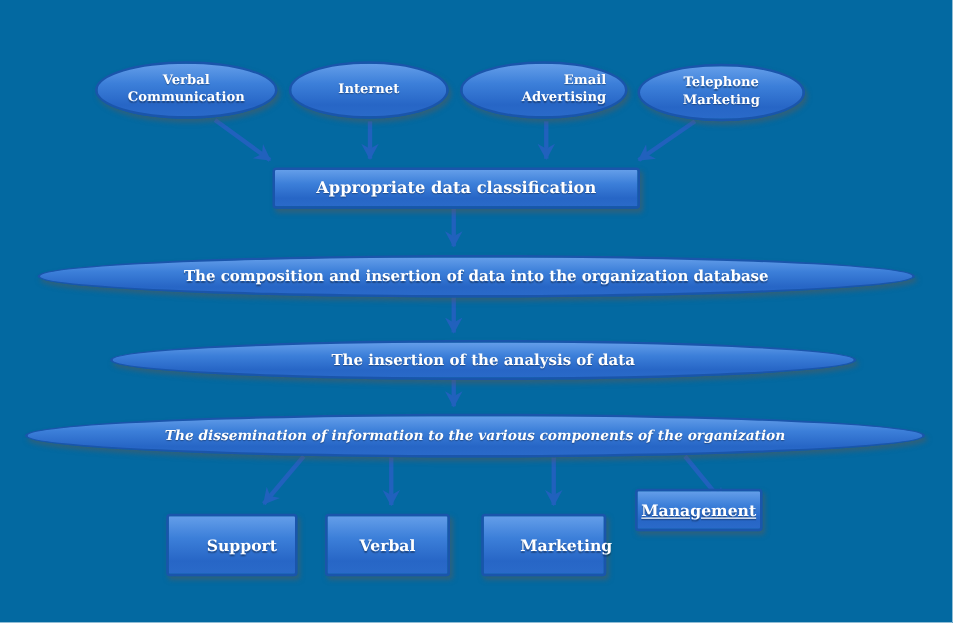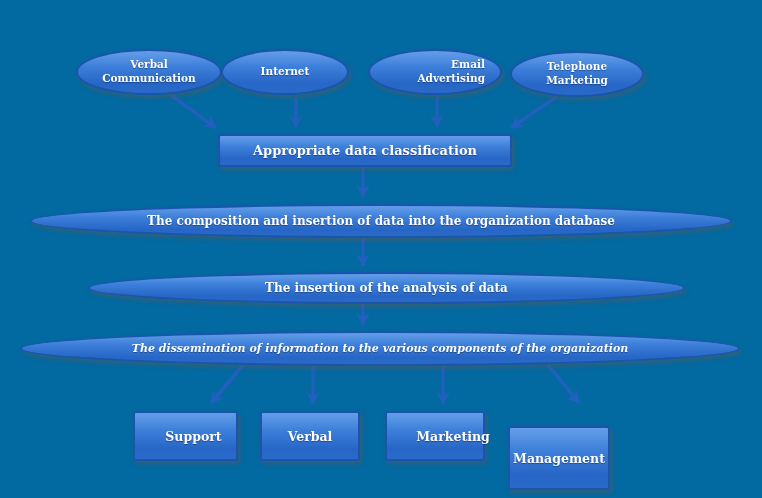--- a/index.html
+++ b/index.html
@@ -65,21 +65,21 @@
       <line x1="243" y1="365" x2="211" y2="403" marker-end="url(#ah)"></line>
       <line x1="313" y1="366" x2="313" y2="404" marker-end="url(#ah)"></line>
       <line x1="443" y1="366" x2="443" y2="404" marker-end="url(#ah)"></line>
       <line x1="548" y1="365" x2="579" y2="403" marker-end="url(#ah)"></line>
     </g>
   </svg>
 
   <div class="node ellipse" style="left:76px; top:49px; width:146px; height:46px;">
     <span class="src-label">Verbal Communication</span>
   </div>
-  <div class="node ellipse" style="left:221px; top:49px; width:128px; height:46px;">
+  <div class="node ellipse" style="left:231px; top:49px; width:128px; height:46px;">
     <span class="src-label">Internet</span>
   </div>
   <div class="node ellipse" style="left:368px; top:49px; width:134px; height:46px;text-align:right;">
     <span class="src-label">Email Advertising</span>
   </div>
   <div class="node ellipse" style="left:510px; top:51px; width:134px; height:46px;">
     <span class="src-label">Telephone Marketing</span>
   </div>
 
   <div class="node rect" style="left:218px; top:134px; width:294px; height:33px;">
@@ -98,17 +98,17 @@
 
   <div class="node rect" style="left:133px; top:411px; width:105px; height:50px;padding-left:16px;">
     <span class="dept-label">Support</span>
   </div>
   <div class="node rect" style="left:260px; top:411px; width:100px; height:50px;">
     <span class="dept-label">Verbal</span>
   </div>
   <div class="node rect" style="left:385px; top:411px; width:100px; height:50px;padding-left:36px;">
     <span class="dept-label">Marketing</span>
   </div>
-  <div class="node rect" style="left:508px; top:426px; width:102px; height:64px;">
+  <div class="node rect" style="left:508px; top:391px; width:102px; height:34px;text-decoration:underline;">
     <span class="dept-label">Management</span>
   </div>
 
 </div>
 
 </body></html>

